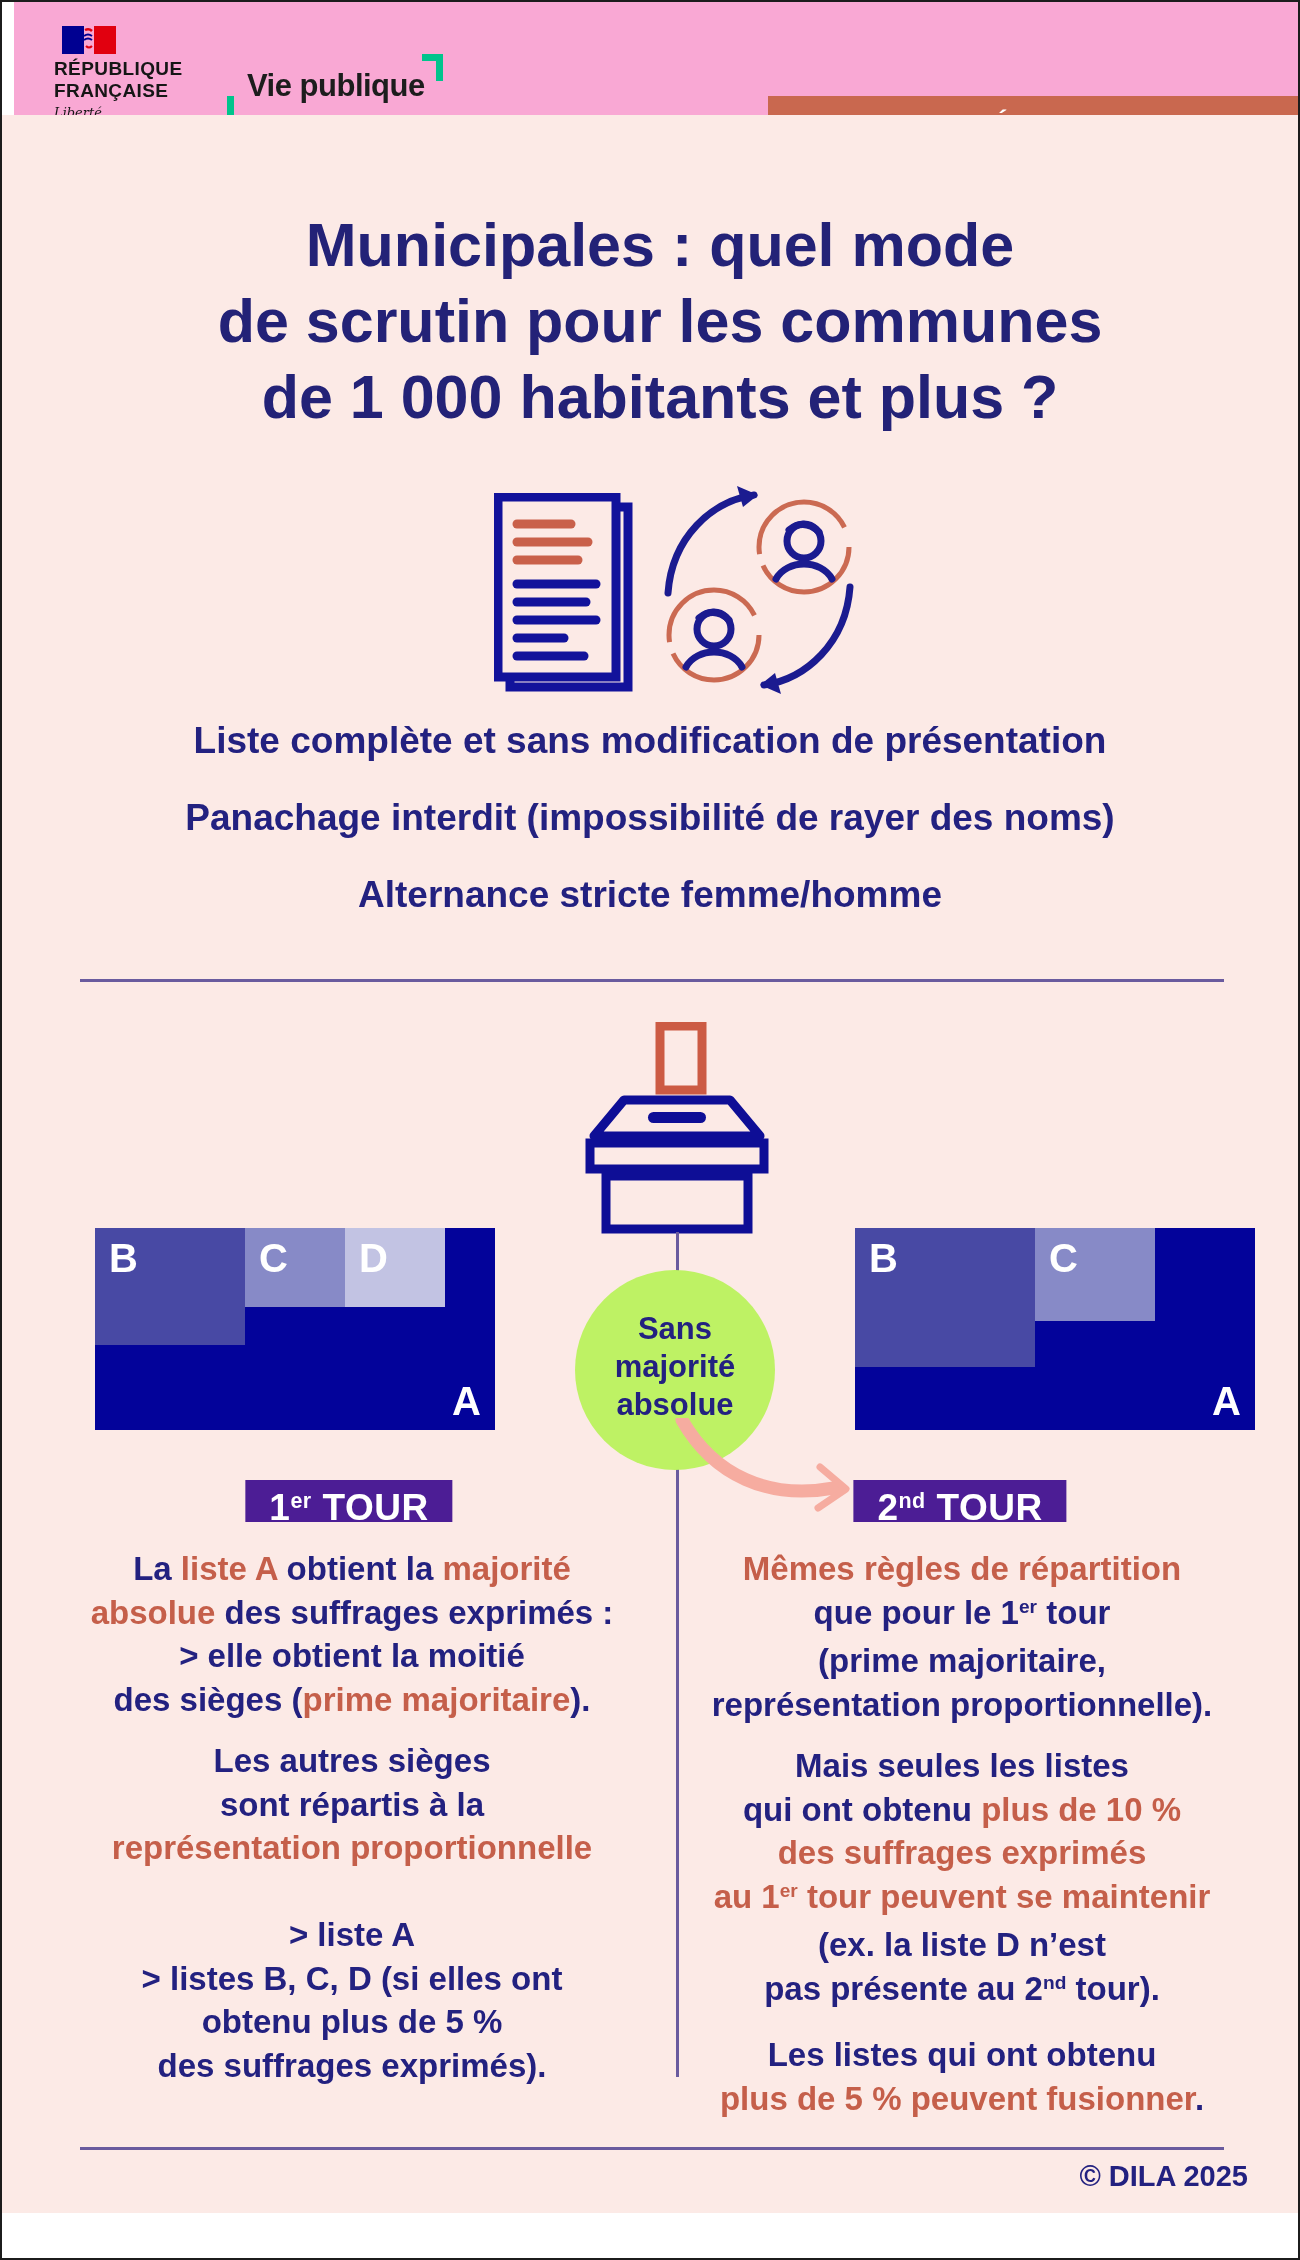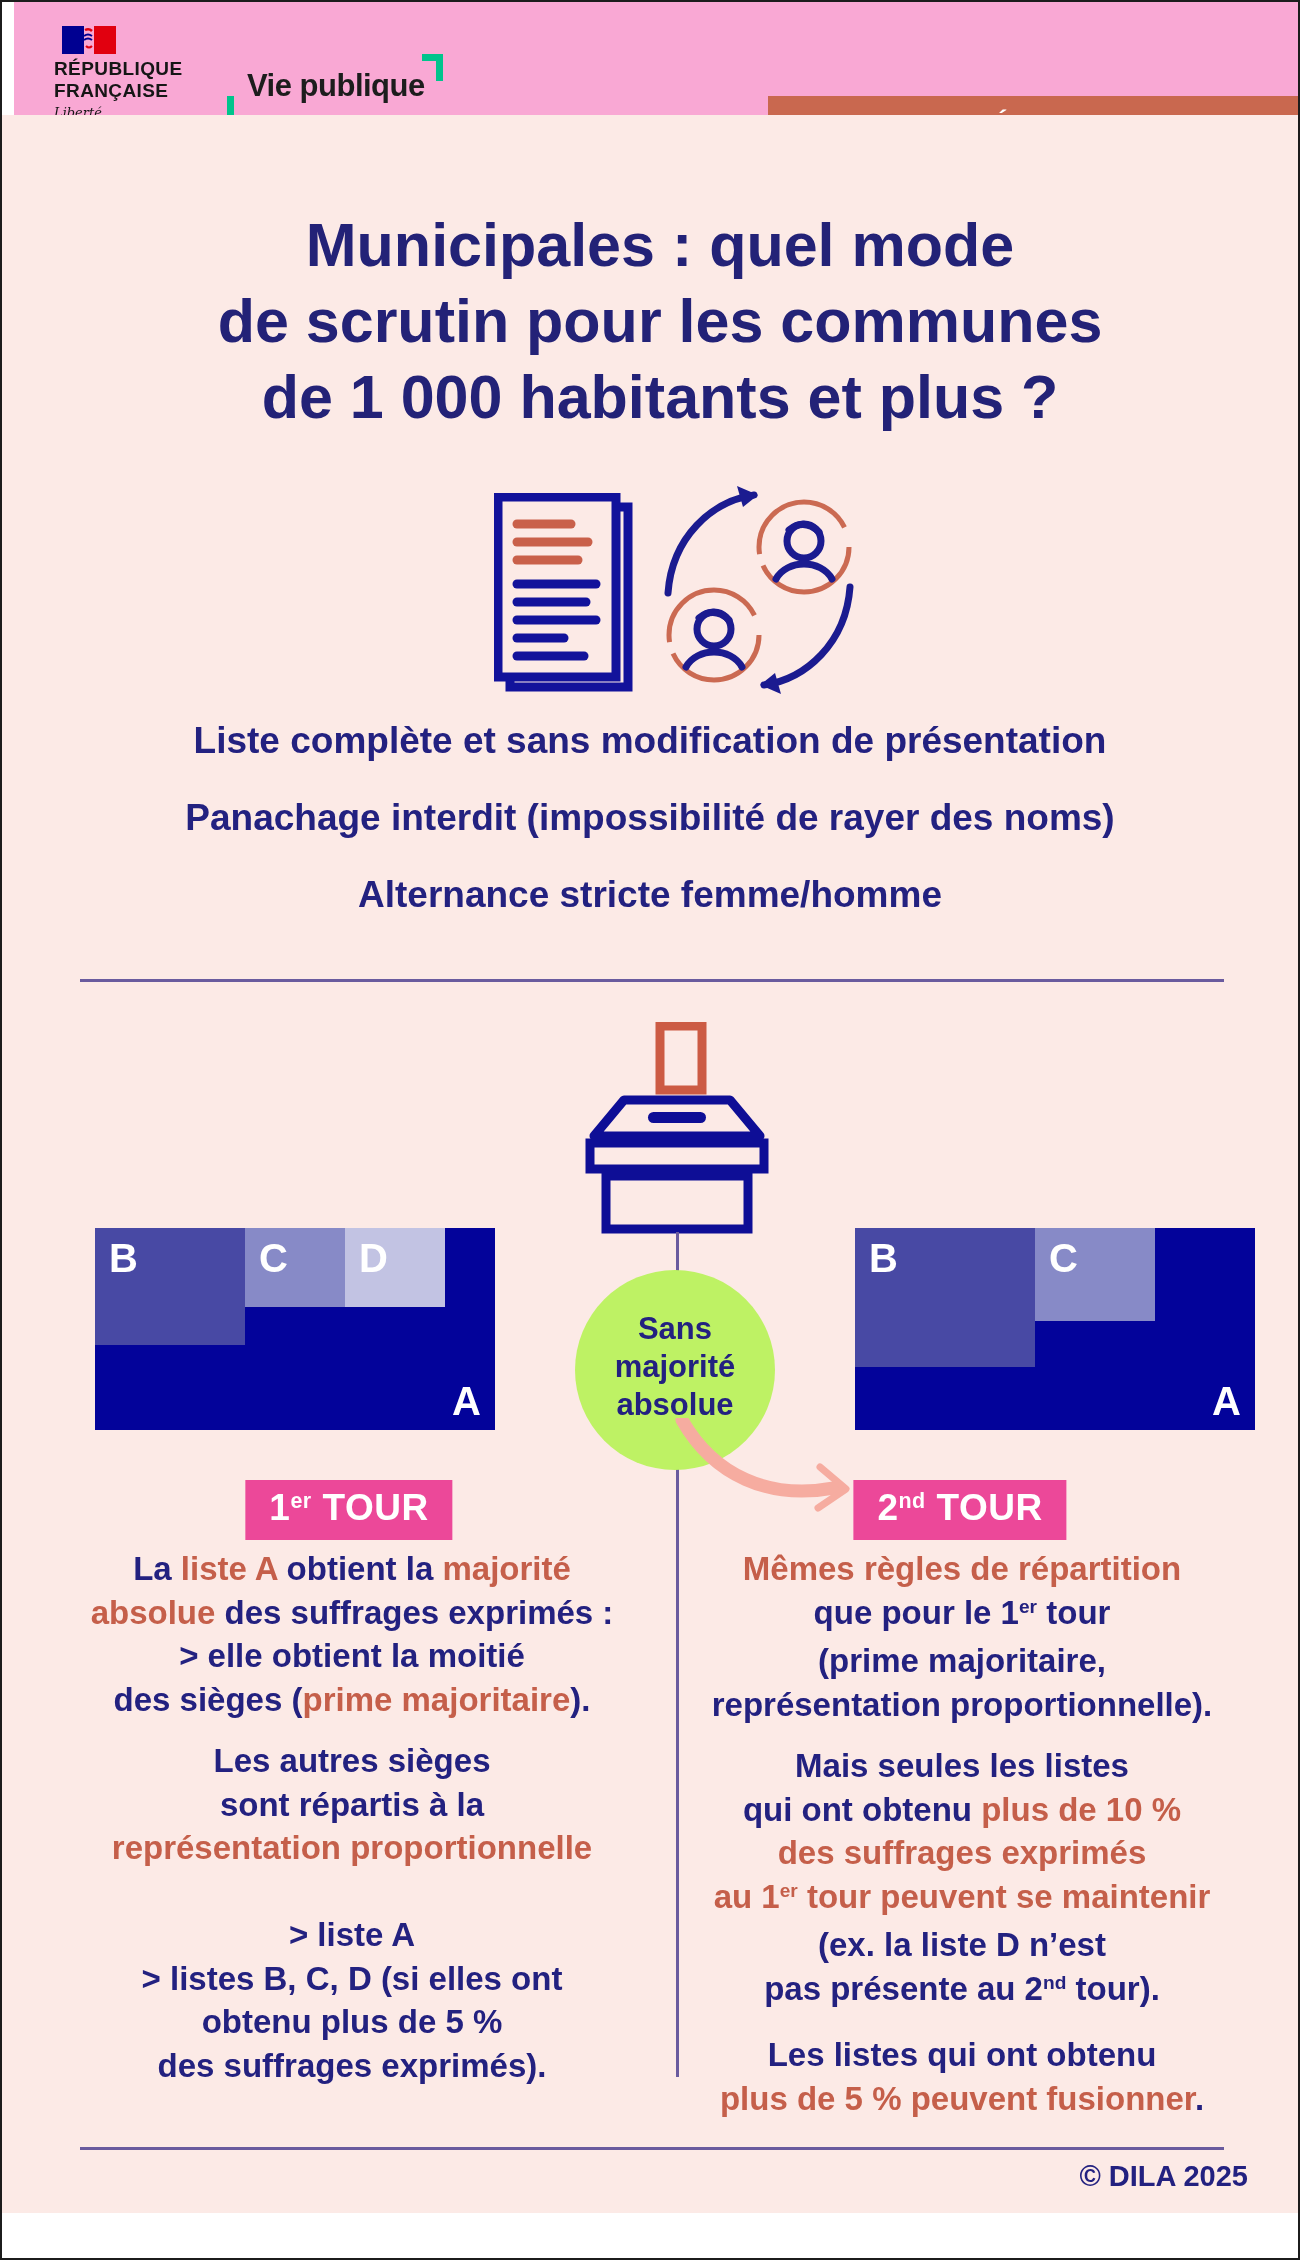--- a/index.html
+++ b/index.html
@@ -40,22 +40,22 @@
   .chart-left{left:93px}.chart-right{left:853px}
   .chart .block{position:absolute;top:0;}
   .chart .block span{display:block;padding:8px 0 0 14px;color:#fff;font-size:40px;font-weight:bold;}
   .chart .winner{position:absolute;right:14px;bottom:6px;color:#fff;font-size:40px;font-weight:bold;}
   
   .bubble{position:absolute;left:573px;top:1155px;width:200px;height:200px;border-radius:50%;
           background:#bef264;z-index:3;text-align:center;box-sizing:border-box;padding-top:40px;
           font-size:31px;line-height:38px;font-weight:bold;color:#232180;}
   .tail-arrow{position:absolute;left:652px;top:1303px;z-index:3;}
   
-  .round-badge{position:absolute;top:1365px;transform:translateX(-50%);background:#ec4899;
-               color:#fff;font-size:37px;font-weight:bold;height:60px;line-height:55px;
+  .round-badge{position:absolute;top:1365px;transform:translateX(-50%);background:#4c1d95;
+               color:#fff;font-size:37px;font-weight:bold;height:42px;line-height:55px;
                padding:0 24px;letter-spacing:.5px;z-index:4;}
   .rb1{left:347px}.rb2{left:958px}
   
   .col{position:absolute;top:1432px;text-align:center;font-size:33px;line-height:43.5px;
        font-weight:bold;color:#232180;z-index:2;}
   .col p{margin:0 0 18px 0;}
   .col-left{left:60px;width:580px;}
   .col-right{left:690px;width:540px;}
   .ac{color:#c55f4a;}
   sup{font-size:58%;vertical-align:baseline;position:relative;top:-.55em;}

